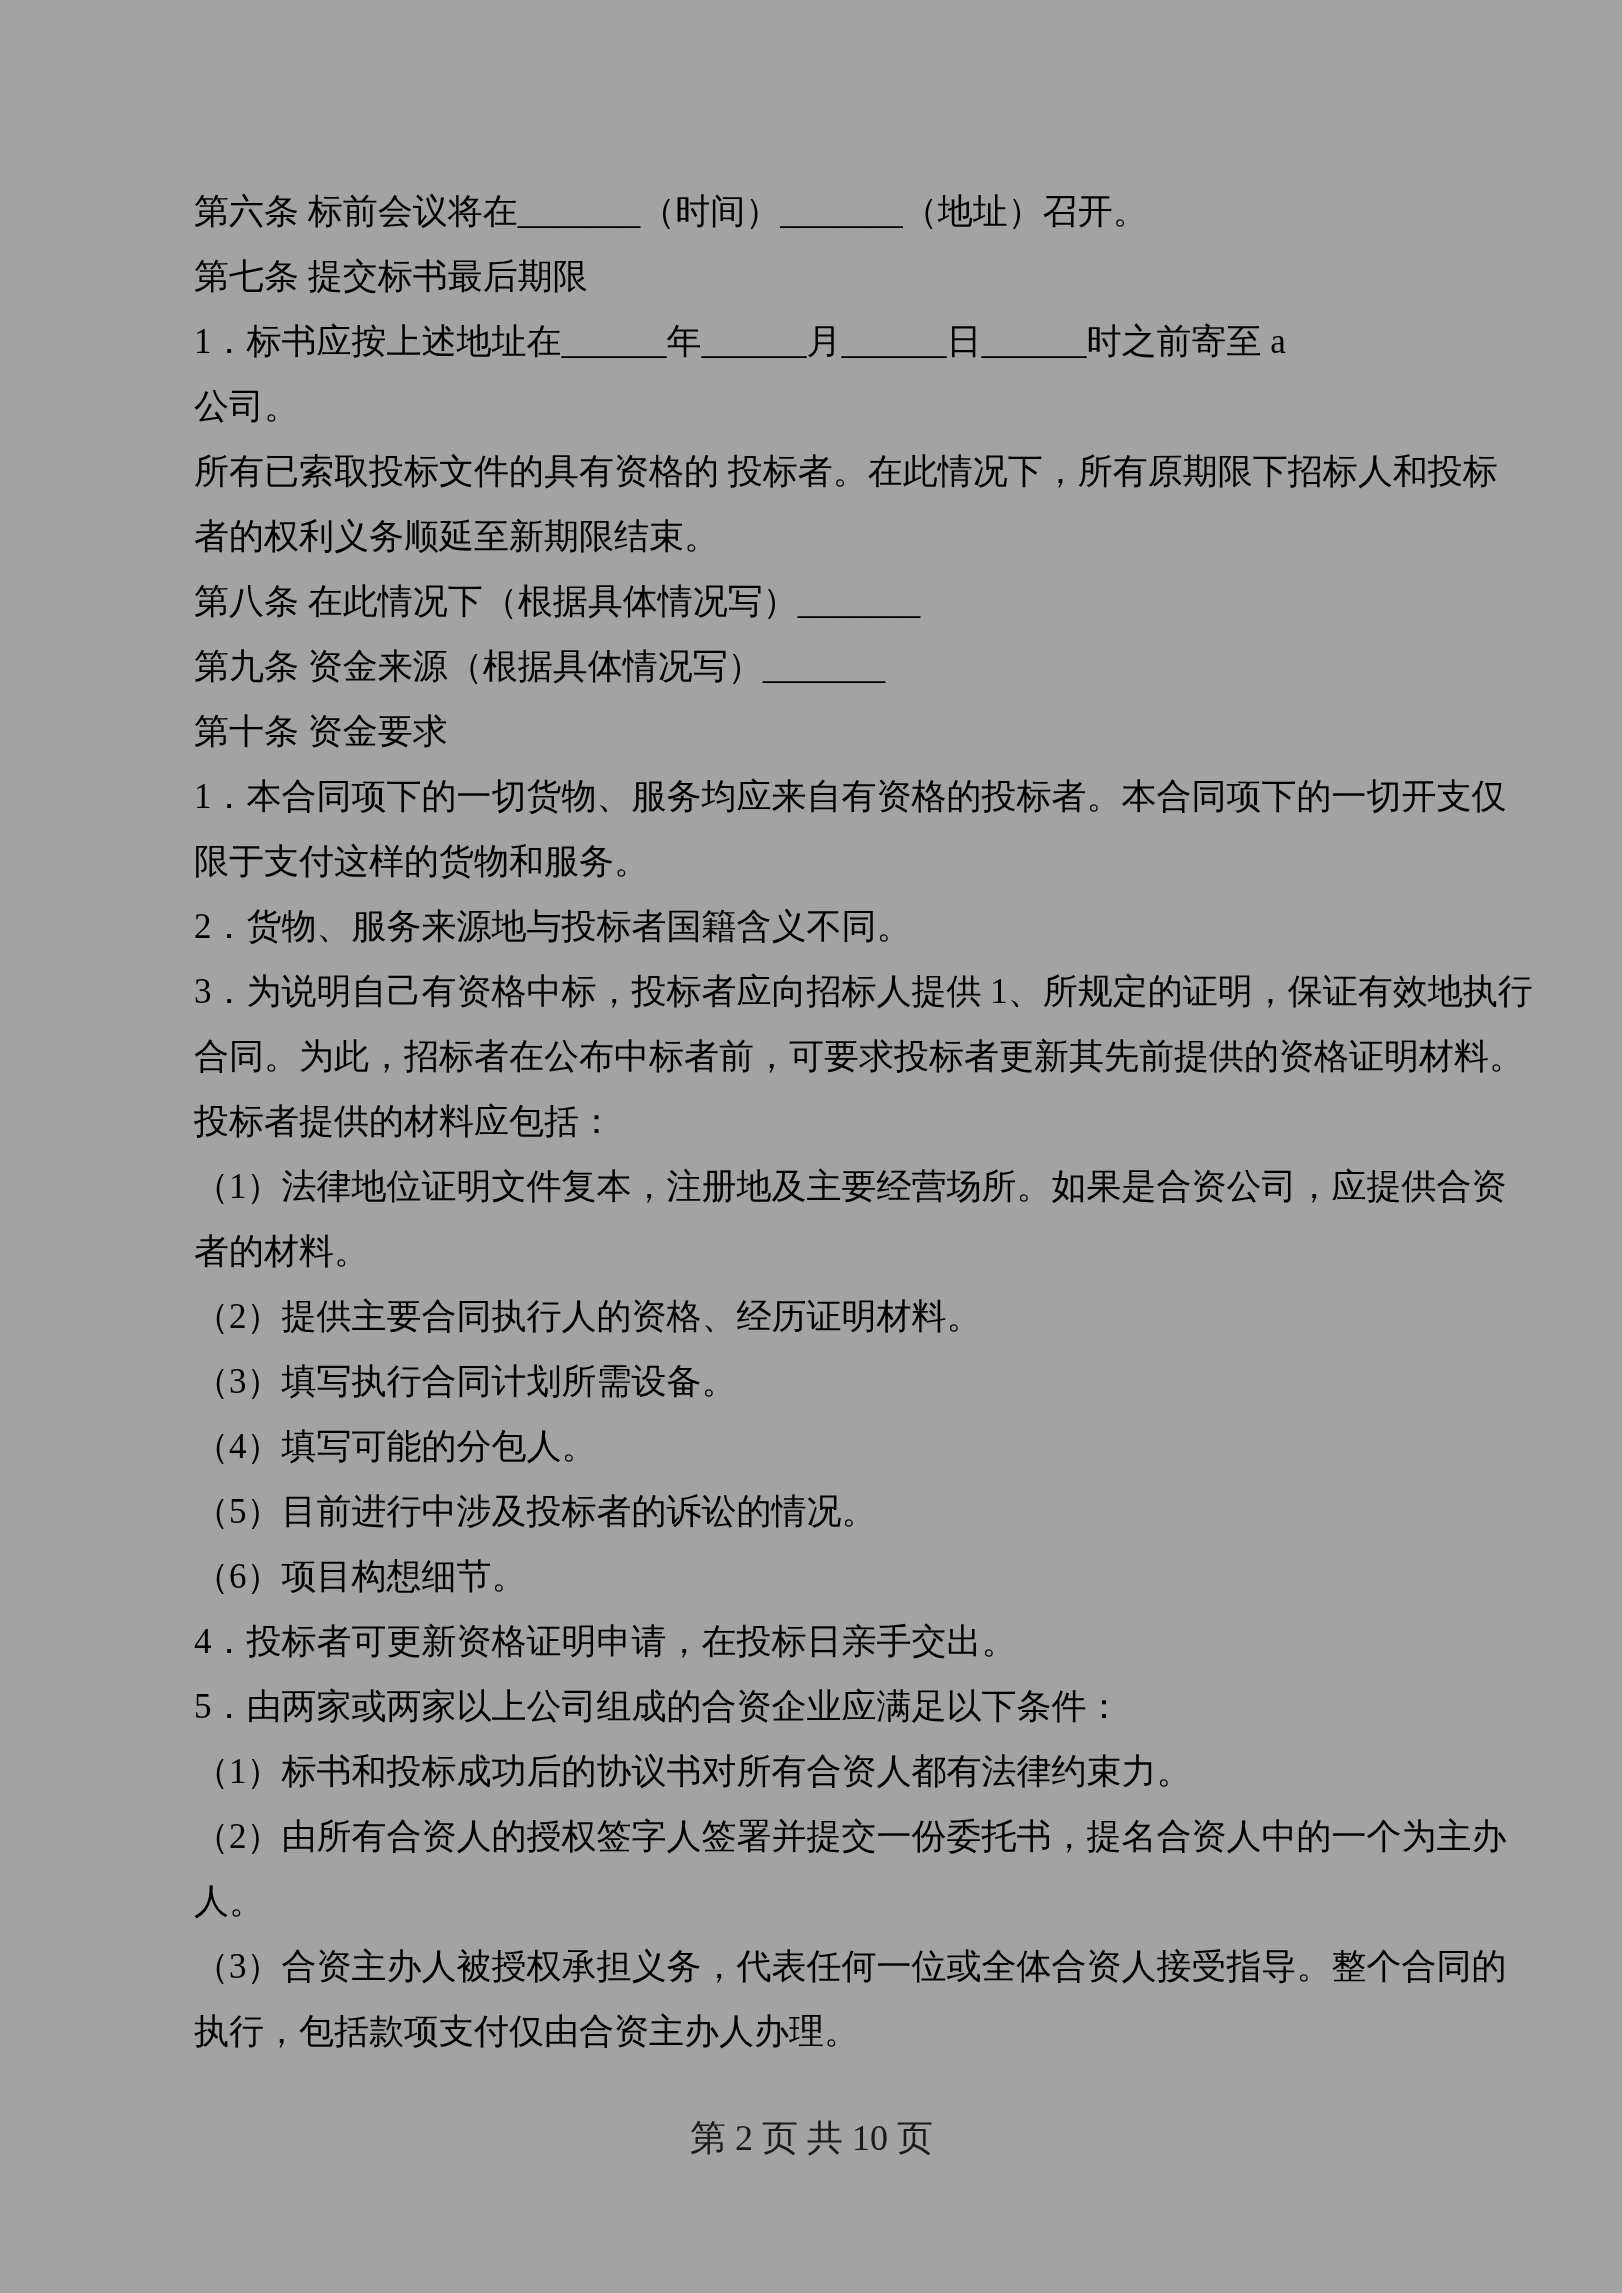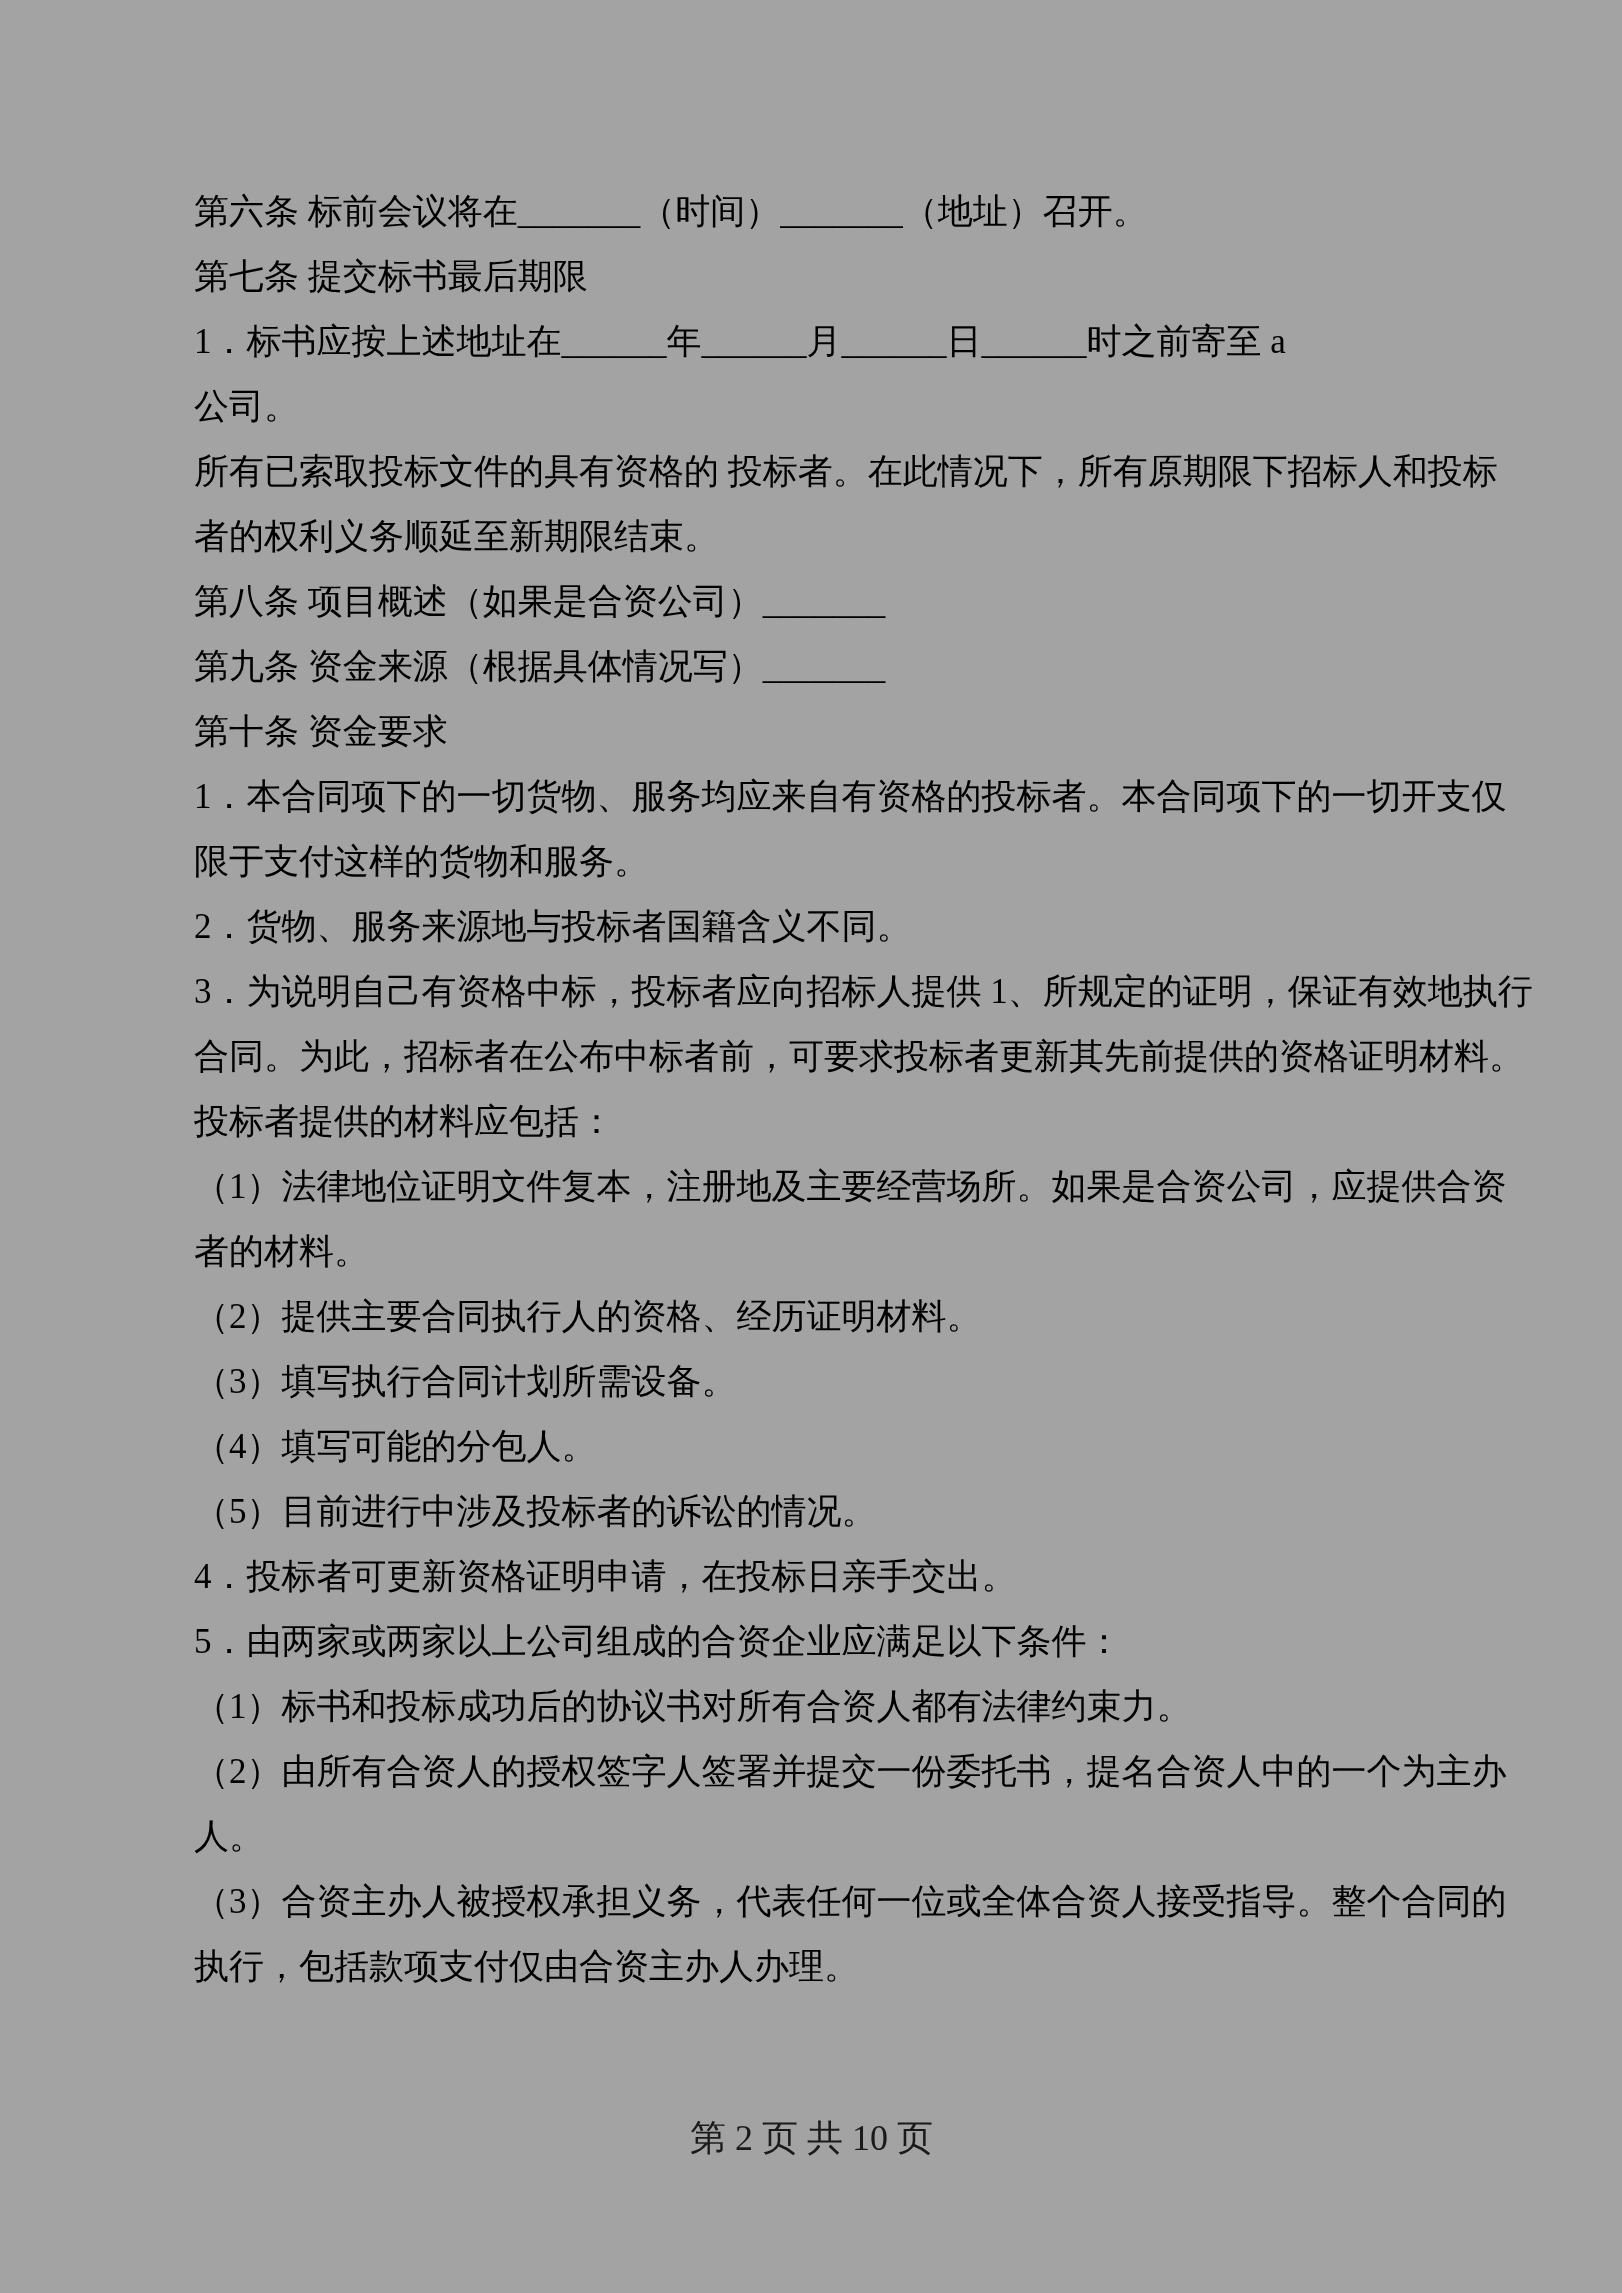--- a/index.html
+++ b/index.html
@@ -47,35 +47,36 @@
 <body>
 
 <div class="page">
   <div class="content">
     <p class="line">第六条 标前会议将在_______（时间）_______（地址）召开。</p>
     <p class="line">第七条 提交标书最后期限</p>
     <p class="line">1．标书应按上述地址在______年______月______日______时之前寄至 a</p>
     <p class="line">公司。</p>
     <p class="line">所有已索取投标文件的具有资格的 投标者。在此情况下，所有原期限下招标人和投标</p>
     <p class="line">者的权利义务顺延至新期限结束。</p>
-    <p class="line">第八条 项目概述（如果是合资公司）_______</p>
+    <p class="line">第八条 在此情况下（根据具体情况写）_______</p>
     <p class="line">第九条 资金来源（根据具体情况写）_______</p>
     <p class="line">第十条 资金要求</p>
     <p class="line">1．本合同项下的一切货物、服务均应来自有资格的投标者。本合同项下的一切开支仅</p>
     <p class="line">限于支付这样的货物和服务。</p>
     <p class="line">2．货物、服务来源地与投标者国籍含义不同。</p>
     <p class="line">3．为说明自己有资格中标，投标者应向招标人提供 1、所规定的证明，保证有效地执行</p>
     <p class="line">合同。为此，招标者在公布中标者前，可要求投标者更新其先前提供的资格证明材料。</p>
     <p class="line">投标者提供的材料应包括：</p>
     <p class="line">（1）法律地位证明文件复本，注册地及主要经营场所。如果是合资公司，应提供合资</p>
     <p class="line">者的材料。</p>
     <p class="line">（2）提供主要合同执行人的资格、经历证明材料。</p>
     <p class="line">（3）填写执行合同计划所需设备。</p>
     <p class="line">（4）填写可能的分包人。</p>
     <p class="line">（5）目前进行中涉及投标者的诉讼的情况。</p>
+    <p class="line">（6）项目构想细节。</p>
     <p class="line">4．投标者可更新资格证明申请，在投标日亲手交出。</p>
     <p class="line">5．由两家或两家以上公司组成的合资企业应满足以下条件：</p>
     <p class="line">（1）标书和投标成功后的协议书对所有合资人都有法律约束力。</p>
     <p class="line">（2）由所有合资人的授权签字人签署并提交一份委托书，提名合资人中的一个为主办</p>
     <p class="line">人。</p>
     <p class="line">（3）合资主办人被授权承担义务，代表任何一位或全体合资人接受指导。整个合同的</p>
     <p class="line">执行，包括款项支付仅由合资主办人办理。</p>
   </div>
   <div class="footer">第 2 页 共 10 页</div>
 </div>

